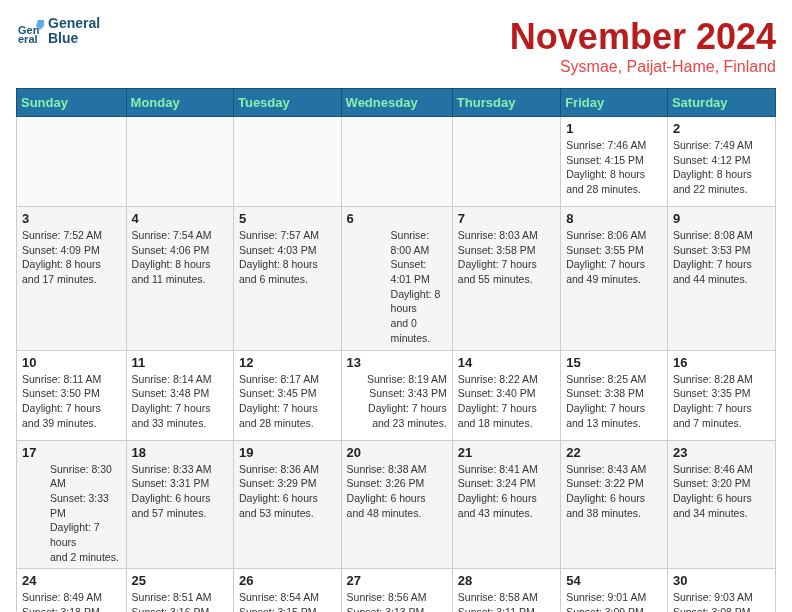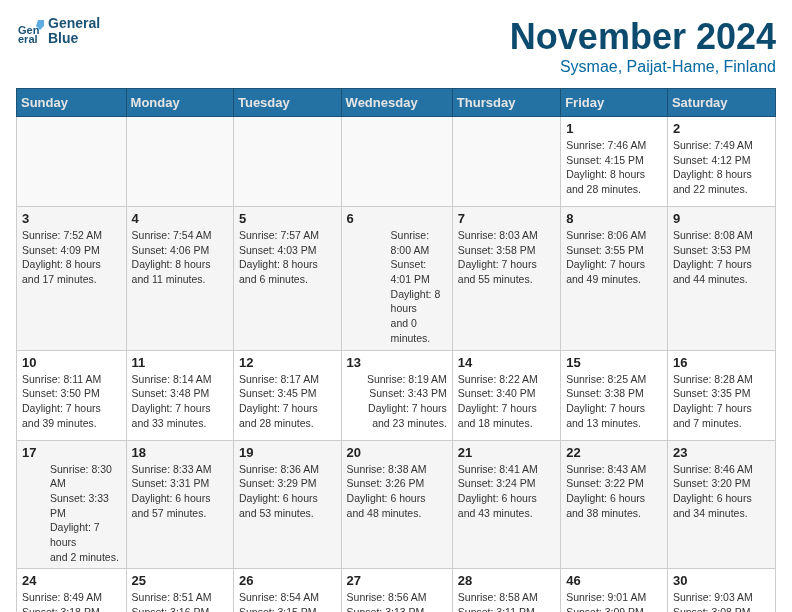--- a/index.html
+++ b/index.html
@@ -33,34 +33,34 @@
     .logo-icon {
       width: 28px;
       height: 28px;
     }
     .title-area {
       text-align: right;
     }
     .month-title {
       font-size: 36px;
       font-weight: bold;
-      color: #0c4a6e;
+      color: #b91c1c;
     }
     .subtitle {
       font-size: 16px;
-      color: #0369a1;
+      color: #ef4444;
     }
     .calendar-table {
       width: 100%;
       border-collapse: collapse;
       font-size: 11px;
     }
     .calendar-table thead th {
       background: #2471a3;
-      color: #e5e5e5;
+      color: #86efac;
       padding: 6px 4px;
       text-align: left;
       font-size: 13px;
       font-weight: bold;
       border: 1px solid #1a5276;
     }
     .calendar-table tbody td {
       border: 1px solid #ccc;
       vertical-align: top;
       padding: 4px 5px;
@@ -327,21 +327,21 @@
 and 16 minutes.</div>
         </td>
         <td>
           <span class="day-number">28</span>
           <div class="day-info" style="white-space: pre-line;">Sunrise: 8:58 AM
 Sunset: 3:11 PM
 Daylight: 6 hours
 and 12 minutes.</div>
         </td>
         <td>
-          <span class="day-number">46</span>
+          <span class="day-number">54</span>
           <div class="day-info" style="white-space: pre-line;">Sunrise: 9:01 AM
 Sunset: 3:09 PM
 Daylight: 6 hours
 and 8 minutes.</div>
         </td>
         <td>
           <span class="day-number">30</span>
           <div class="day-info" style="white-space: pre-line;">Sunrise: 9:03 AM
 Sunset: 3:08 PM
 Daylight: 6 hours

